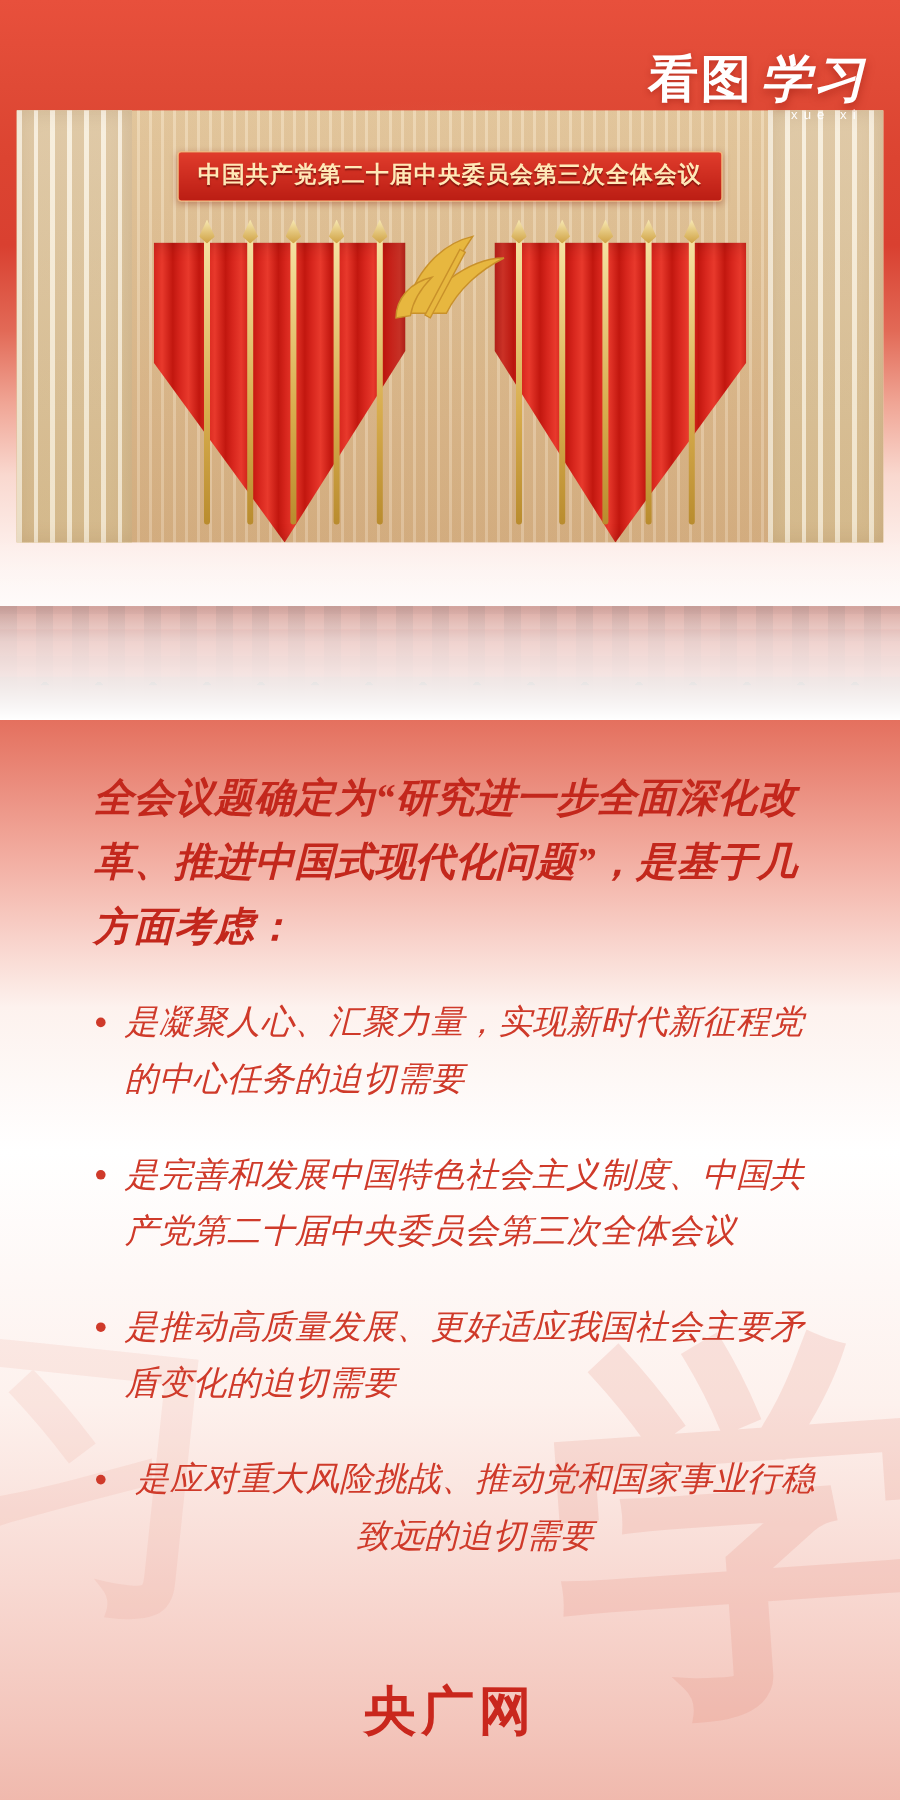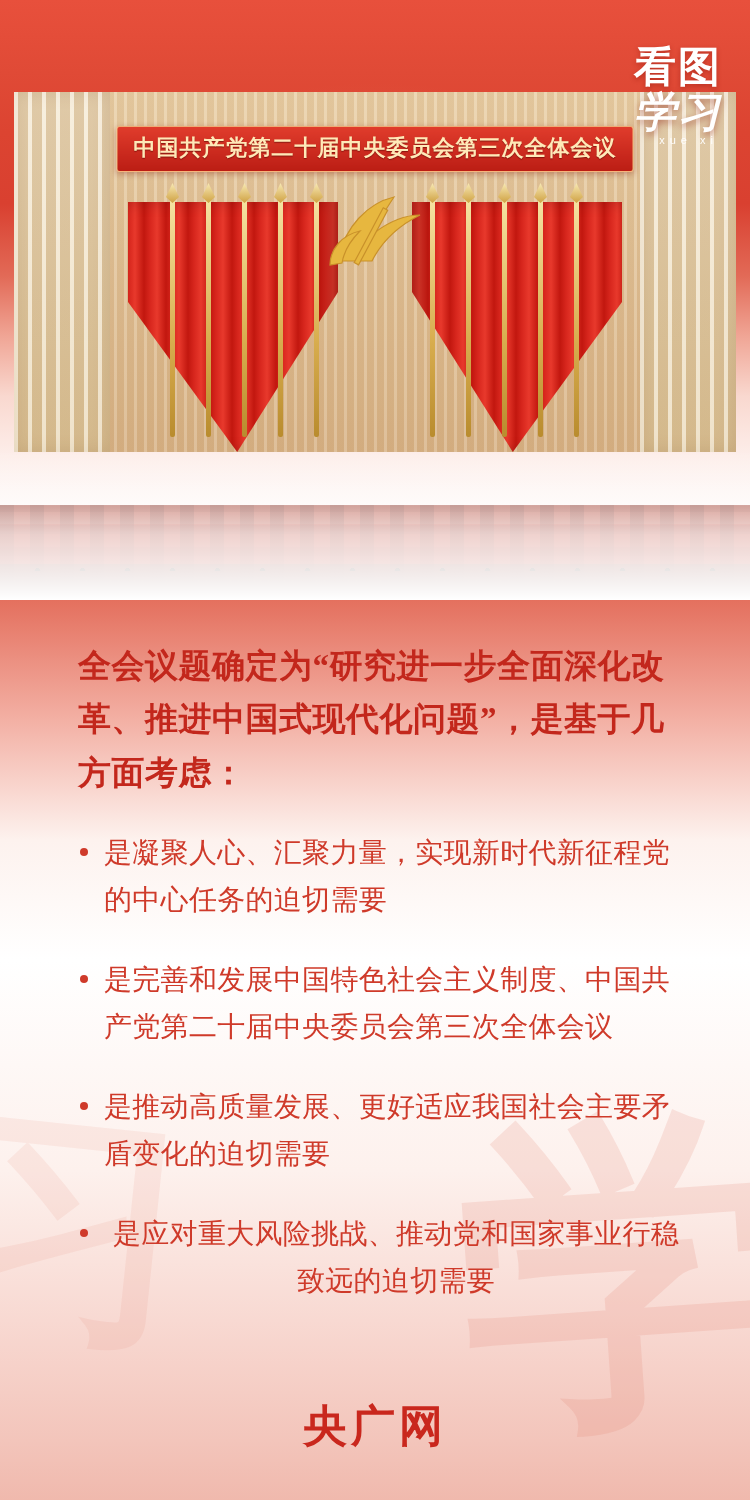--- a/index.html
+++ b/index.html
@@ -277,42 +277,41 @@
     z-index: 10;
     background: linear-gradient(180deg,#e03c2c,#bb1d14);
     border: 1px solid rgba(255,220,150,.75);
     border-radius: 3px;
     padding: 6px 16px 8px;
     box-shadow: 0 2px 6px rgba(120,20,10,.35);
   }
   .banner-text {
     font-family: "Liberation Serif", "DejaVu Serif", serif;
     font-weight: bold;
-    font-size: 22px;
+    font-size: 19px;
     letter-spacing: 1px;
     color: #ffe9b8;
     white-space: nowrap;
     text-shadow: 0 1px 1px rgba(90,10,5,.6);
   }
 
   
   .logo {
     position: absolute;
     right: 28px;
     top: 46px;
     z-index: 12;
     text-align: right;
     color: #ffffff;
   }
   .logo-row {
     display: flex;
     align-items: baseline;
     justify-content: flex-end;
     gap: 6px;
-    flex-direction: column;
   }
   .logo-kan {
     font-family: "Liberation Serif", "DejaVu Serif", serif;
     font-weight: bold;
     font-size: 42px;
     line-height: 1;
     letter-spacing: 2px;
     text-shadow: 0 2px 5px rgba(140,20,10,.45);
   }
   .logo-xue {
@@ -335,20 +334,21 @@
 
   
   .content {
     position: absolute;
     left: 0;
     top: 600px;
     width: 750px;
     padding: 40px 62px 0 78px;
     box-sizing: border-box;
     z-index: 11;
+    font-style: italic;
   }
   .headline {
     font-family: "Liberation Serif", "DejaVu Serif", serif;
     font-weight: bold;
     font-size: 33px;
     line-height: 1.62;
     color: #c3271c;
     letter-spacing: .5px;
     margin: 0 0 30px 0;
     text-indent: 0;

